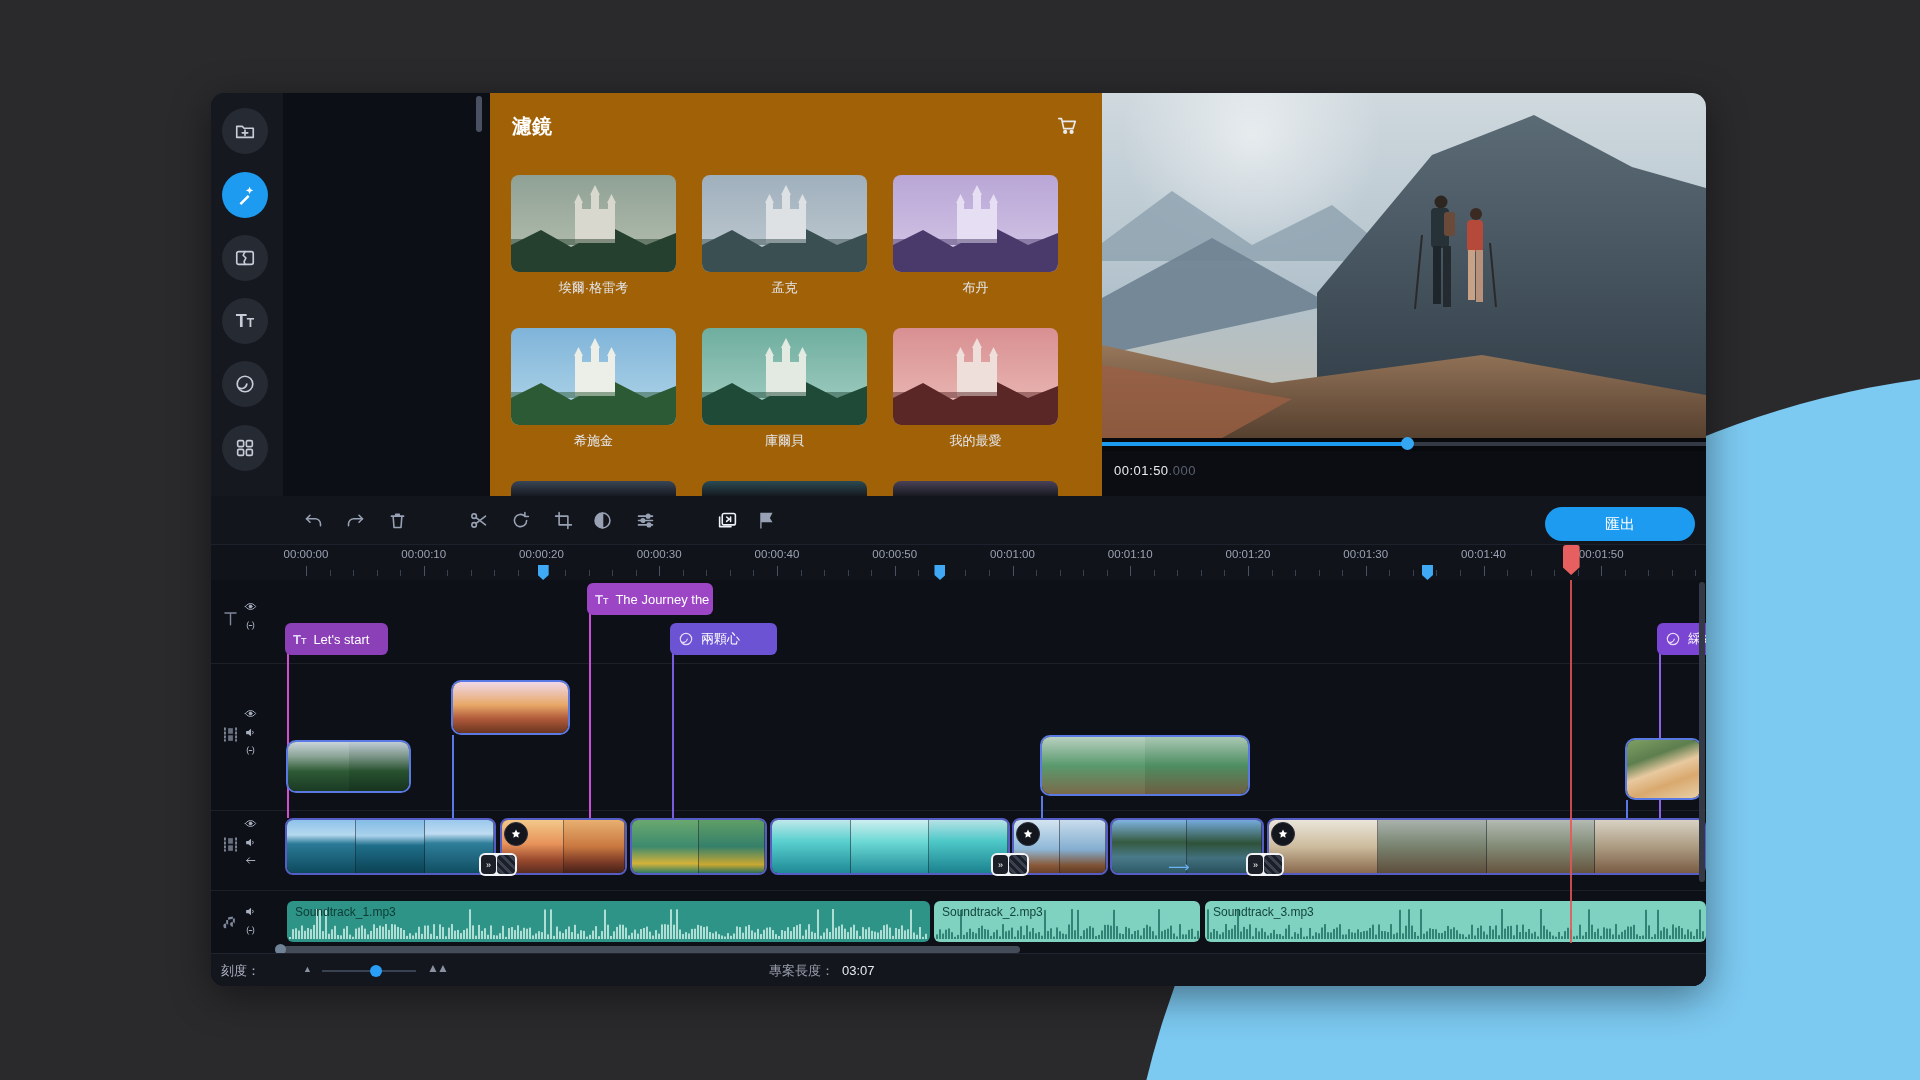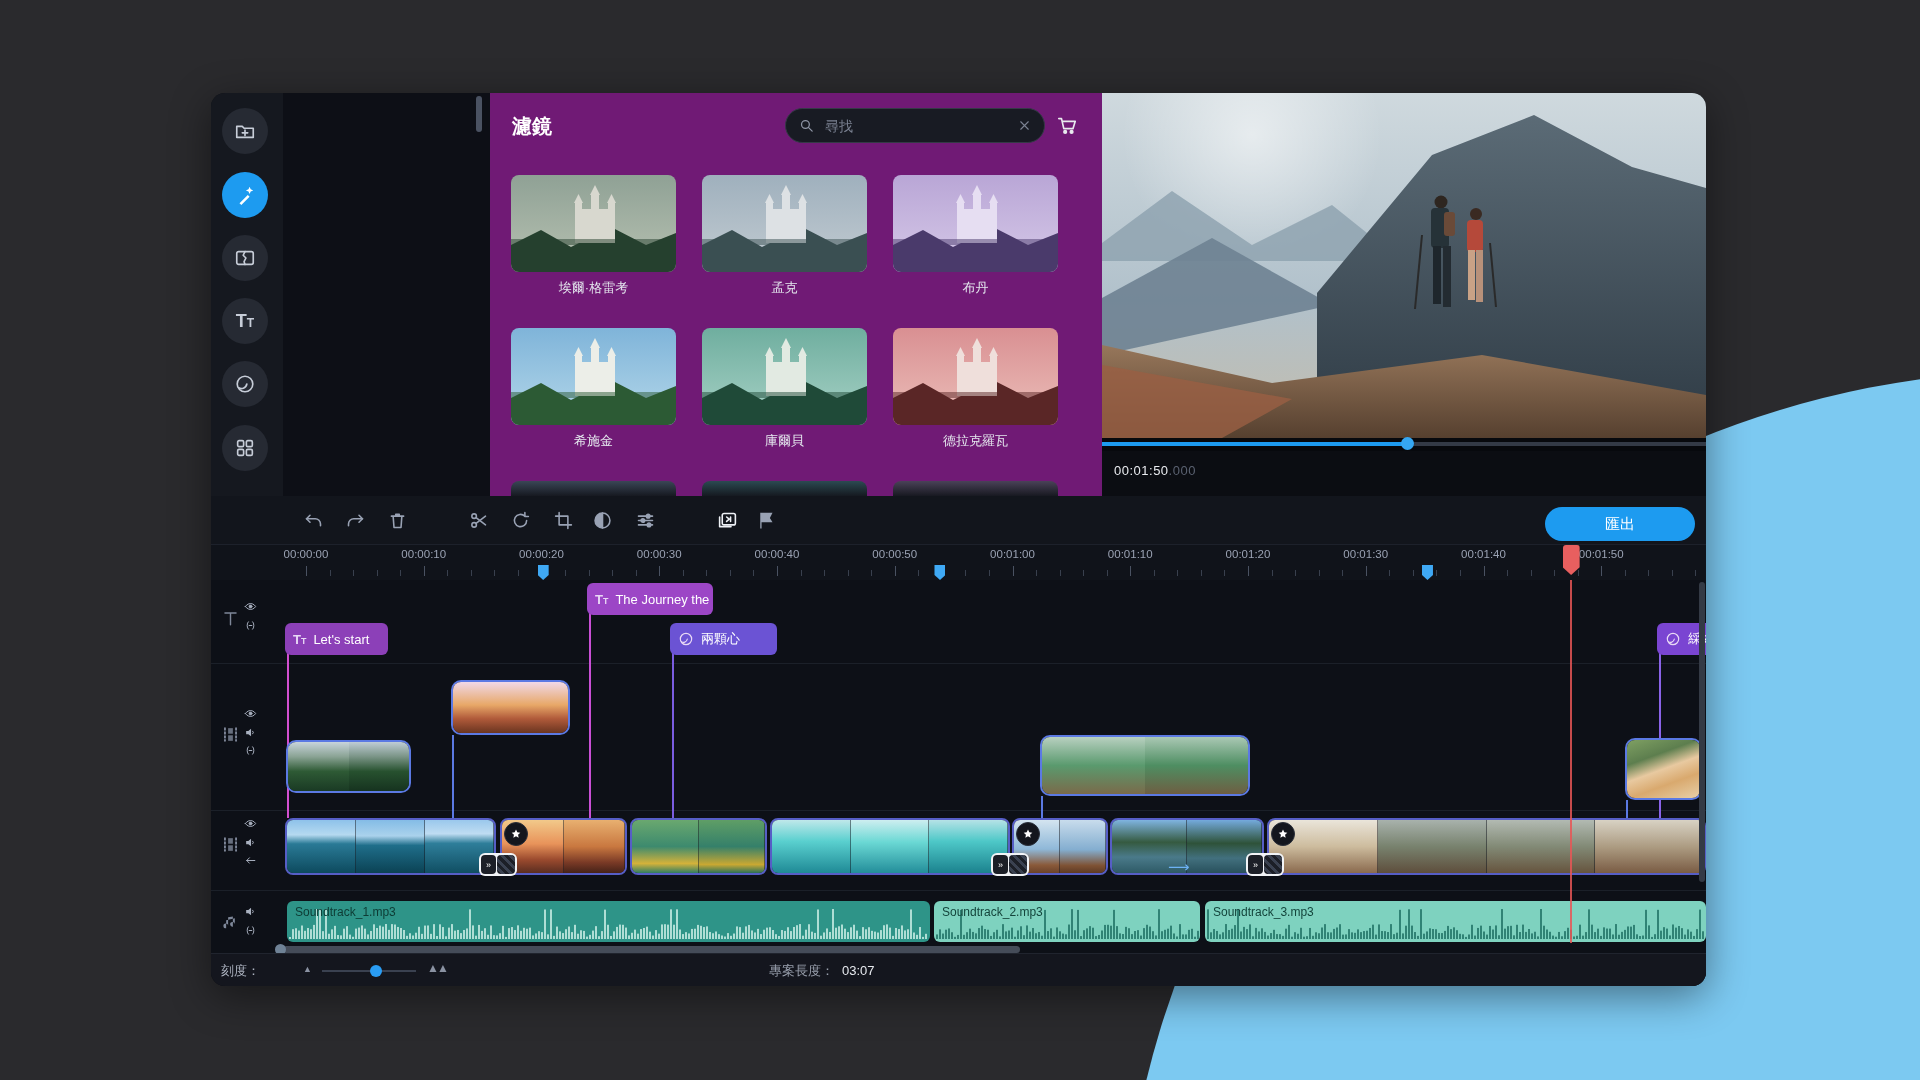--- a/index.html
+++ b/index.html
@@ -11,21 +11,21 @@
   
   #rail{left:0;top:0;width:72px;height:404px;background:#15181f;}
   .rail-btn{left:11px;width:46px;height:46px;border-radius:50%;background:#262a33;display:flex;align-items:center;justify-content:center;color:#c7cdd8;}
   .rail-btn.active{background:#1d9bf0;color:#fff;}
   
   #cats{left:72px;top:0;width:207px;height:404px;background:#1c202a;overflow:hidden;}
   .cat{left:0;width:207px;height:35px;line-height:35px;padding-left:24px;color:#c6cbd6;font-size:14.5px;cursor:default;white-space:nowrap;}
   .cat.sel{background:#3b4153;color:#fff;}
   #cat-scroll{left:265px;top:3px;width:6px;height:36px;border-radius:3px;background:#4a5262;}
   
-  #content{left:279px;top:0;width:612px;height:404px;background:#701a75;}
+  #content{left:279px;top:0;width:612px;height:404px;background:#a16207;}
   #filters-title{left:22px;top:20px;font-size:20px;font-weight:bold;color:#fff;}
   #search{left:295px;top:15px;width:260px;height:35px;border-radius:18px;background:#181b23;border:1px solid #343a46;display:flex;align-items:center;padding:0 12px;gap:8px;}
   #search input{flex:1;background:transparent;border:none;outline:none;color:#cfd4de;font-size:14px;}
   #search input::placeholder{color:#7a8191;}
   #cart{left:566px;top:21px;color:#e8eaee;}
   .thumb{width:165px;height:97px;border-radius:8px;overflow:hidden;}
   .thumb svg{display:block;}
   .thumb-label{width:165px;text-align:center;color:#e4e7ee;font-size:13px;margin-top:7px;}
   
   #preview{left:891px;top:0;width:604px;height:404px;background:#07090d;}
@@ -126,34 +126,20 @@
               <rect x="4" y="4" width="6.5" height="6.5" rx="1.5"></rect>
               <rect x="13.5" y="4" width="6.5" height="6.5" rx="1.5"></rect>
               <rect x="4" y="13.5" width="6.5" height="6.5" rx="1.5"></rect>
               <rect x="13.5" y="13.5" width="6.5" height="6.5" rx="1.5"></rect>
             </svg>
           </div>
         </div>
       </div>
     <div class="abs" id="content">
       <div class="abs" id="filters-title">濾鏡</div>
-      <div class="abs" id="search">
-        <span id="search-ic">
-            <svg width="17" height="17" viewBox="0 0 24 24" fill="none" stroke="#8d94a4" stroke-width="1.8" stroke-linecap="round" stroke-linejoin="round">
-              <circle cx="10.5" cy="10.5" r="5.5"></circle>
-              <path d="M15 15l5 5"></path>
-            </svg>
-          </span>
-        <input placeholder="尋找" style="">
-        <span id="clear-ic">
-            <svg width="15" height="15" viewBox="0 0 24 24" fill="none" stroke="#7a8191" stroke-width="1.8" stroke-linecap="round" stroke-linejoin="round">
-              <path d="M6 6l12 12M18 6L6 18"></path>
-            </svg>
-          </span>
-      </div>
       <div class="abs" id="cart">
           <svg width="22" height="22" viewBox="0 0 24 24" fill="none" stroke="#e8eaee" stroke-width="1.8" stroke-linecap="round" stroke-linejoin="round">
             <path d="M3 5h3l2.5 11h10L21 8H7"></path>
             <circle cx="10" cy="19.5" r="1.4" fill="currentColor"></circle>
             <circle cx="17" cy="19.5" r="1.4" fill="currentColor"></circle>
           </svg>
         </div>
       <div class="abs" id="cat-scroll" style="left:-14px;"></div>
       <div class="abs" id="filter-grid" style="left:0;top:0;width:612px;height:404px;overflow:hidden;">
           <div class="abs" style="left: 21px; top: 82px; width: 165px;">
@@ -297,21 +283,21 @@
       <rect x="64" y="28" width="7" height="40"></rect>
                   <path d="M63 28h9l-4.5-9z"></path>
       <rect x="97" y="28" width="7" height="40"></rect>
                   <path d="M96 28h9l-4.5-9z"></path>
       <rect x="80" y="20" width="8" height="18"></rect>
                   <path d="M79 20h10l-5-10z"></path>
     </g>
     <rect x="0" y="64" width="165" height="6" fill="#5a2626" opacity=".5"></rect>
   </svg>
             </div>
-            <div class="abs thumb-label" style="position: relative;">德拉克羅瓦</div>
+            <div class="abs thumb-label" style="position: relative;">我的最愛</div>
           </div>
           <div class="abs" style="left: 21px; top: 388px; width: 165px; height: 16px; border-radius: 8px 8px 0px 0px; background: linear-gradient(rgb(58, 70, 86), rgb(20, 22, 29));"></div>
           <div class="abs" style="left: 212px; top: 388px; width: 165px; height: 16px; border-radius: 8px 8px 0px 0px; background: linear-gradient(rgb(44, 74, 82), rgb(20, 22, 29));"></div>
           <div class="abs" style="left: 403px; top: 388px; width: 165px; height: 16px; border-radius: 8px 8px 0px 0px; background: linear-gradient(rgb(74, 66, 88), rgb(20, 22, 29));"></div>
         </div>
     </div>
     <div class="abs" id="preview">
       <div class="abs" id="scene">
           <svg width="604" height="345" viewBox="0 0 604 345">
   <defs>

